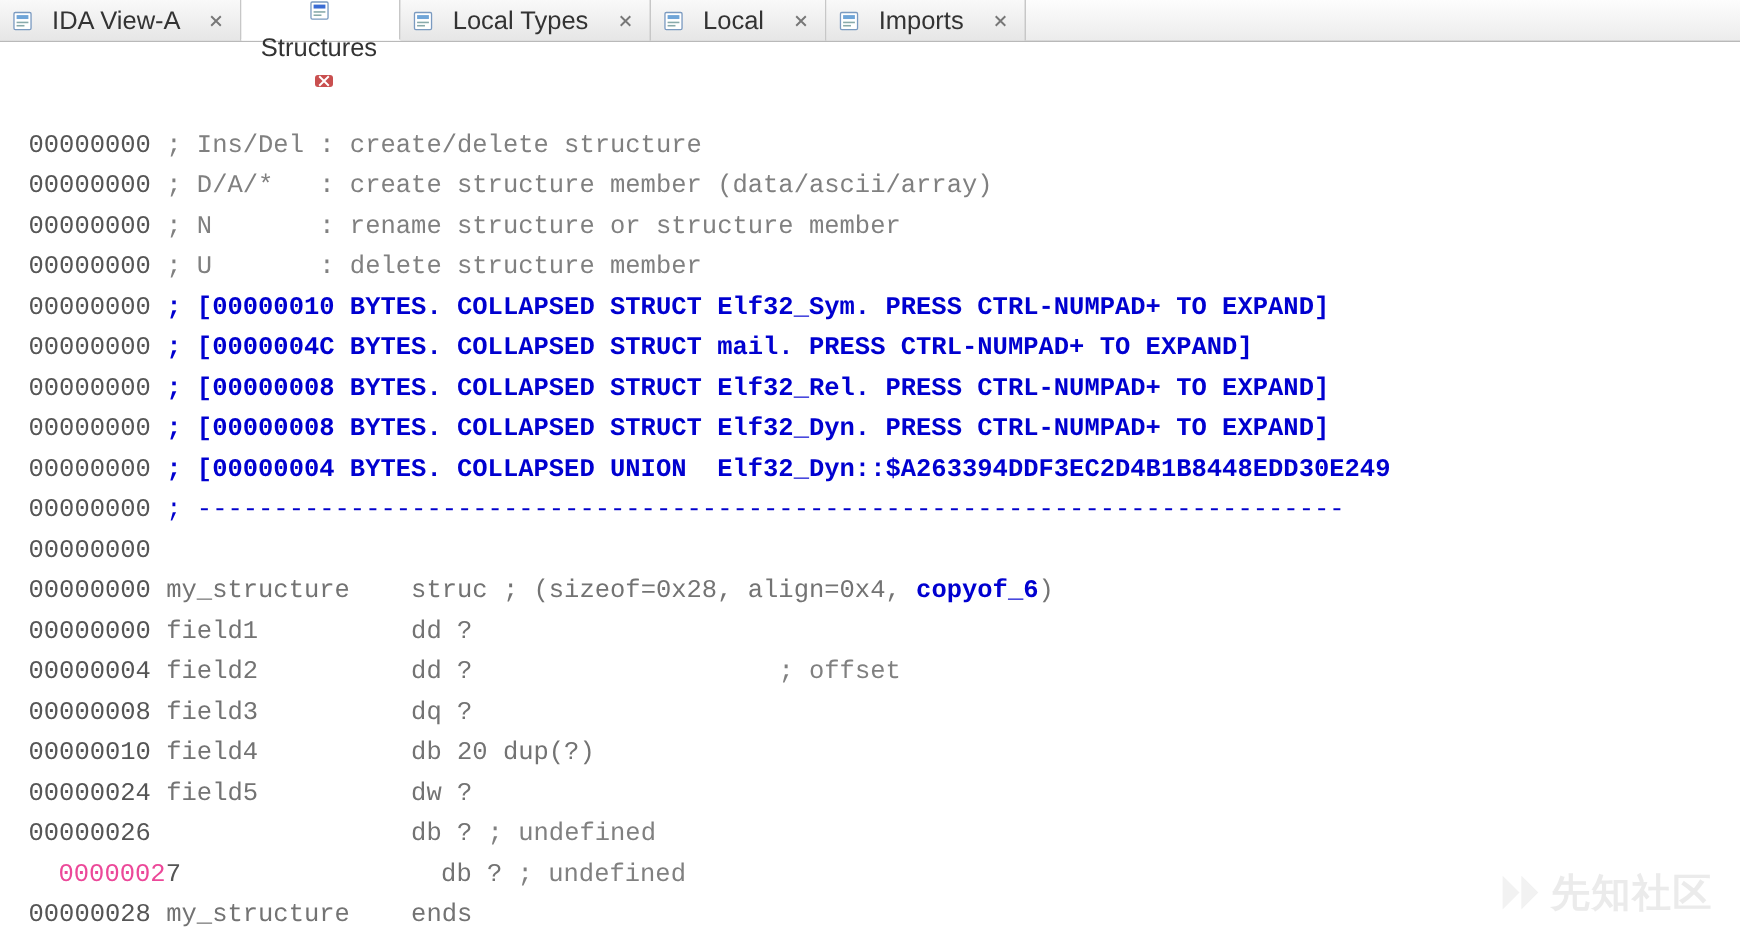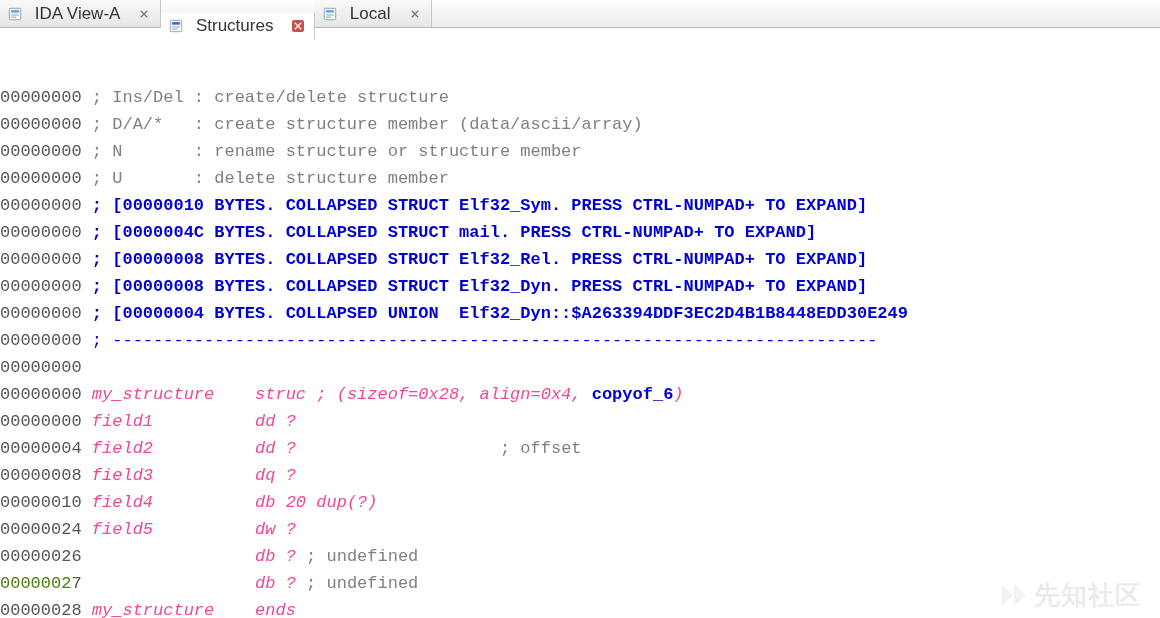--- a/index.html
+++ b/index.html
@@ -28,21 +28,22 @@
     padding: 0 10px 0 8px;
     border-right: 1px solid #c7c7c7;
     background: linear-gradient(#f9f9f9, #e6e6e6);
     gap: 8px;
     white-space: pre;
   }
   .tab.active {
     background: #fff;
     border-bottom: 1px solid #fff;
     position: relative;
-    top: 13px;
+    top: 0;
+    flex-direction: column;
   }
   .tab .icon {
     width: 14px; height: 14px;
     display: inline-flex; align-items: center; justify-content: center;
   }
   .tab .icon svg { width: 14px; height: 14px; }
   .tab .close {
     width: 12px; height: 12px;
     display: flex; align-items: center; justify-content: center;
     margin-left: 6px;
@@ -57,28 +58,28 @@
   .content {
     position: relative;
     width: 100%;
     height: calc(100% - 28px);
     overflow: hidden;
     font-family: "Consolas", "Courier New", monospace;
     font-size: 17px;
     line-height: 27px;
     white-space: pre;
     color: #555;
-    padding: 2px 0;
+    padding: 2px 19px;
   }
   .line { white-space: pre; }
   .addr { color: #555; }
-  .addr-cursor { color: #4d7c0f; }
+  .addr-cursor { color: #ec4899; margin-left: 20px; }
   .cmt-gray { color: #808080; }
   .blue { color: #0000d0; font-weight: bold; }
-  .navy { color: #ec4899; font-style: italic; }
+  .navy { color: #737373; }
   .dashline { color: #0000cc; }
   .watermark {
     position: absolute;
     right: 18px;
     bottom: 8px;
     font-family: "Microsoft YaHei", sans-serif;
     font-size: 26px;
     font-weight: 700;
     color: rgba(120,120,120,0.15);
     letter-spacing: 1px;
@@ -107,21 +108,37 @@
           <rect x="3.5" y="8.5" width="9" height="1.2" fill="#8aa"></rect>
           <rect x="3.5" y="11" width="6" height="1.2" fill="#8aa"></rect>
         </svg></span><span class="label"> Structures </span><span class="close"><svg viewBox="0 0 10 10" width="8" height="8">
           <path d="M1 1 L9 9 M9 1 L1 9" stroke="currentColor" stroke-width="1.6"></path>
         </svg></span></div>
     <div class="tab"><span class="icon"><svg viewBox="0 0 16 16">
           <rect x="1.5" y="1.5" width="13" height="13" rx="1" fill="#fff" stroke="#7a9ac0"></rect>
           <rect x="3.5" y="3.5" width="9" height="3" fill="#6fa5d8"></rect>
           <rect x="3.5" y="8.5" width="9" height="1.2" fill="#8aa"></rect>
           <rect x="3.5" y="11" width="6" height="1.2" fill="#8aa"></rect>
+        </svg></span><span class="label"> Local Types </span><span class="close"><svg viewBox="0 0 10 10" width="8" height="8">
+          <path d="M1 1 L9 9 M9 1 L1 9" stroke="currentColor" stroke-width="1.6"></path>
+        </svg></span></div>
+    <div class="tab"><span class="icon"><svg viewBox="0 0 16 16">
+          <rect x="1.5" y="1.5" width="13" height="13" rx="1" fill="#fff" stroke="#7a9ac0"></rect>
+          <rect x="3.5" y="3.5" width="9" height="3" fill="#6fa5d8"></rect>
+          <rect x="3.5" y="8.5" width="9" height="1.2" fill="#8aa"></rect>
+          <rect x="3.5" y="11" width="6" height="1.2" fill="#8aa"></rect>
         </svg></span><span class="label"> Local </span><span class="close"><svg viewBox="0 0 10 10" width="8" height="8">
+          <path d="M1 1 L9 9 M9 1 L1 9" stroke="currentColor" stroke-width="1.6"></path>
+        </svg></span></div>
+    <div class="tab"><span class="icon"><svg viewBox="0 0 16 16">
+          <rect x="1.5" y="1.5" width="13" height="13" rx="1" fill="#fff" stroke="#7a9ac0"></rect>
+          <rect x="3.5" y="3.5" width="9" height="3" fill="#6fa5d8"></rect>
+          <rect x="3.5" y="8.5" width="9" height="1.2" fill="#8aa"></rect>
+          <rect x="3.5" y="11" width="6" height="1.2" fill="#8aa"></rect>
+        </svg></span><span class="label"> Imports </span><span class="close"><svg viewBox="0 0 10 10" width="8" height="8">
           <path d="M1 1 L9 9 M9 1 L1 9" stroke="currentColor" stroke-width="1.6"></path>
         </svg></span></div>
   </div>
 
 <div class="content" id="content">
   <div id="lines"><div class="line"><span class="addr">00000000</span> <span class="cmt-gray">; Ins/Del : create/delete structure</span></div><div class="line"><span class="addr">00000000</span> <span class="cmt-gray">; D/A/*   : create structure member (data/ascii/array)</span></div><div class="line"><span class="addr">00000000</span> <span class="cmt-gray">; N       : rename structure or structure member</span></div><div class="line"><span class="addr">00000000</span> <span class="cmt-gray">; U       : delete structure member</span></div><div class="line"><span class="addr">00000000</span> <span class="blue">; [00000010 BYTES. COLLAPSED STRUCT Elf32_Sym. PRESS CTRL-NUMPAD+ TO EXPAND]</span></div><div class="line"><span class="addr">00000000</span> <span class="blue">; [0000004C BYTES. COLLAPSED STRUCT mail. PRESS CTRL-NUMPAD+ TO EXPAND]</span></div><div class="line"><span class="addr">00000000</span> <span class="blue">; [00000008 BYTES. COLLAPSED STRUCT Elf32_Rel. PRESS CTRL-NUMPAD+ TO EXPAND]</span></div><div class="line"><span class="addr">00000000</span> <span class="blue">; [00000008 BYTES. COLLAPSED STRUCT Elf32_Dyn. PRESS CTRL-NUMPAD+ TO EXPAND]</span></div><div class="line"><span class="addr">00000000</span> <span class="blue">; [00000004 BYTES. COLLAPSED UNION  Elf32_Dyn::$A263394DDF3EC2D4B1B8448EDD30E249</span></div><div class="line"><span class="addr">00000000</span> <span class="dashline">; ---------------------------------------------------------------------------</span></div><div class="line"><span class="addr">00000000</span> </div><div class="line"><span class="addr">00000000</span> <span class="navy">my_structure    </span><span class="navy">struc ; (sizeof=0x28, align=0x4, </span><span class="blue">copyof_6</span><span class="navy">)</span></div><div class="line"><span class="addr">00000000</span> <span class="navy">field1          </span><span class="navy">dd ?</span></div><div class="line"><span class="addr">00000004</span> <span class="navy">field2          </span><span class="navy">dd ?</span><span class="navy">                    </span><span class="cmt-gray">; offset</span></div><div class="line"><span class="addr">00000008</span> <span class="navy">field3          </span><span class="navy">dq ?</span></div><div class="line"><span class="addr">00000010</span> <span class="navy">field4          </span><span class="navy">db 20 dup(?)</span></div><div class="line"><span class="addr">00000024</span> <span class="navy">field5          </span><span class="navy">dw ?</span></div><div class="line"><span class="addr">00000026</span> <span class="navy">                </span><span class="navy">db ? </span><span class="cmt-gray">; undefined</span></div><div class="line"><span class="addr-cursor">0000002</span><span class="addr">7</span> <span class="navy">                </span><span class="navy">db ? </span><span class="cmt-gray">; undefined</span></div><div class="line"><span class="addr">00000028</span> <span class="navy">my_structure    </span><span class="navy">ends</span></div></div>
   <div class="watermark">
     <svg viewBox="0 0 24 24">
         <path fill="rgba(120,120,120,0.25)" d="M3 3 L12 12 L3 21 Z M13 3 L22 12 L13 21 Z"></path>
       </svg>

